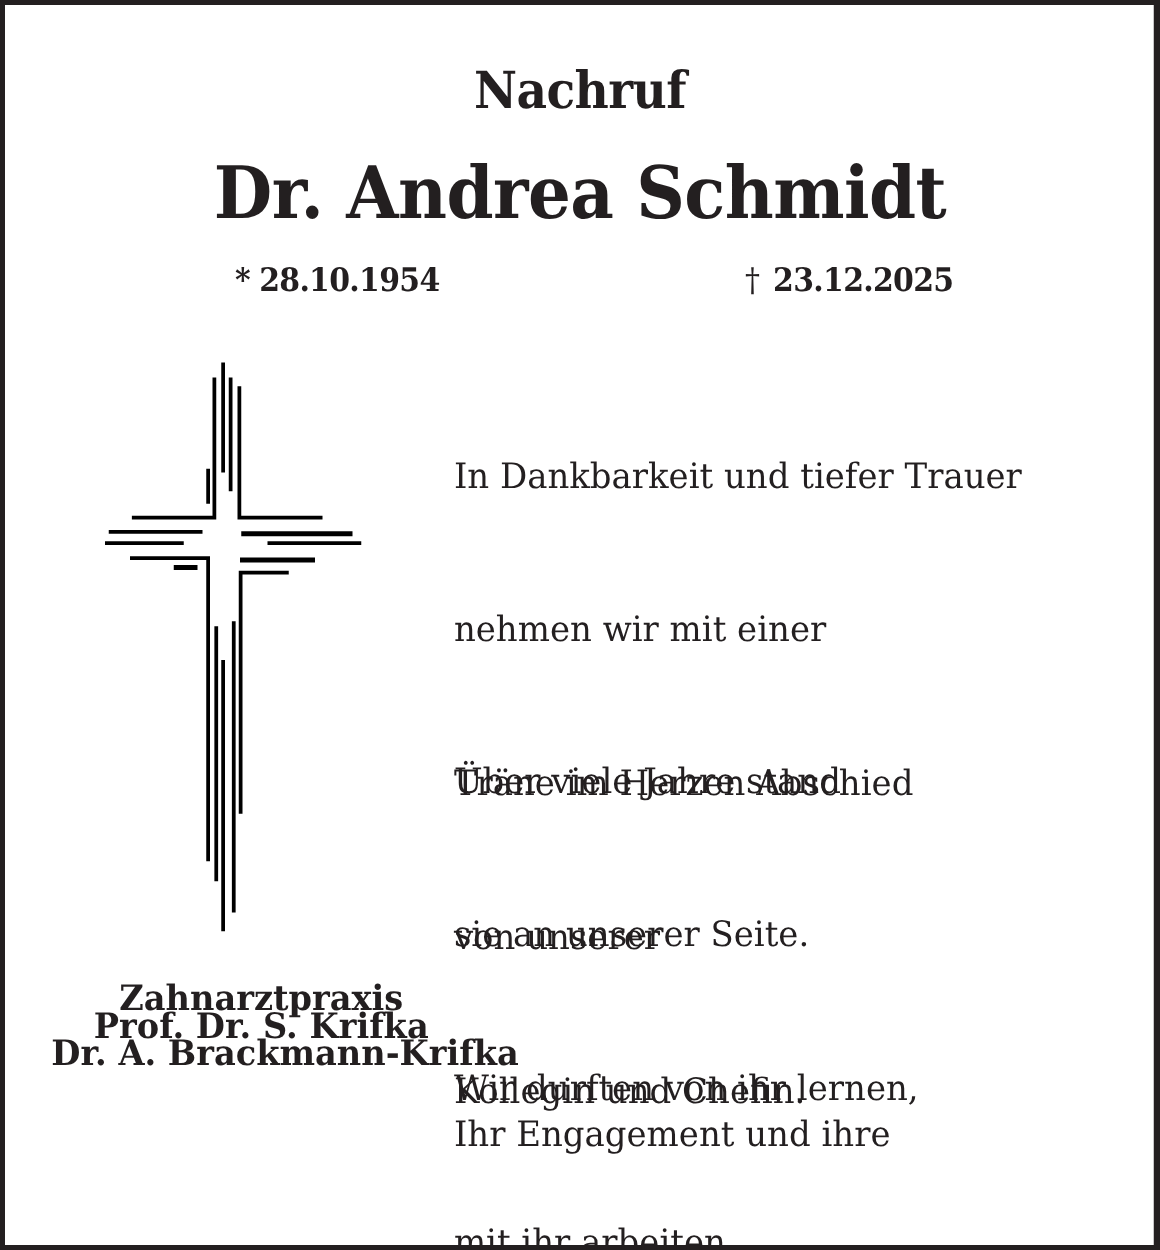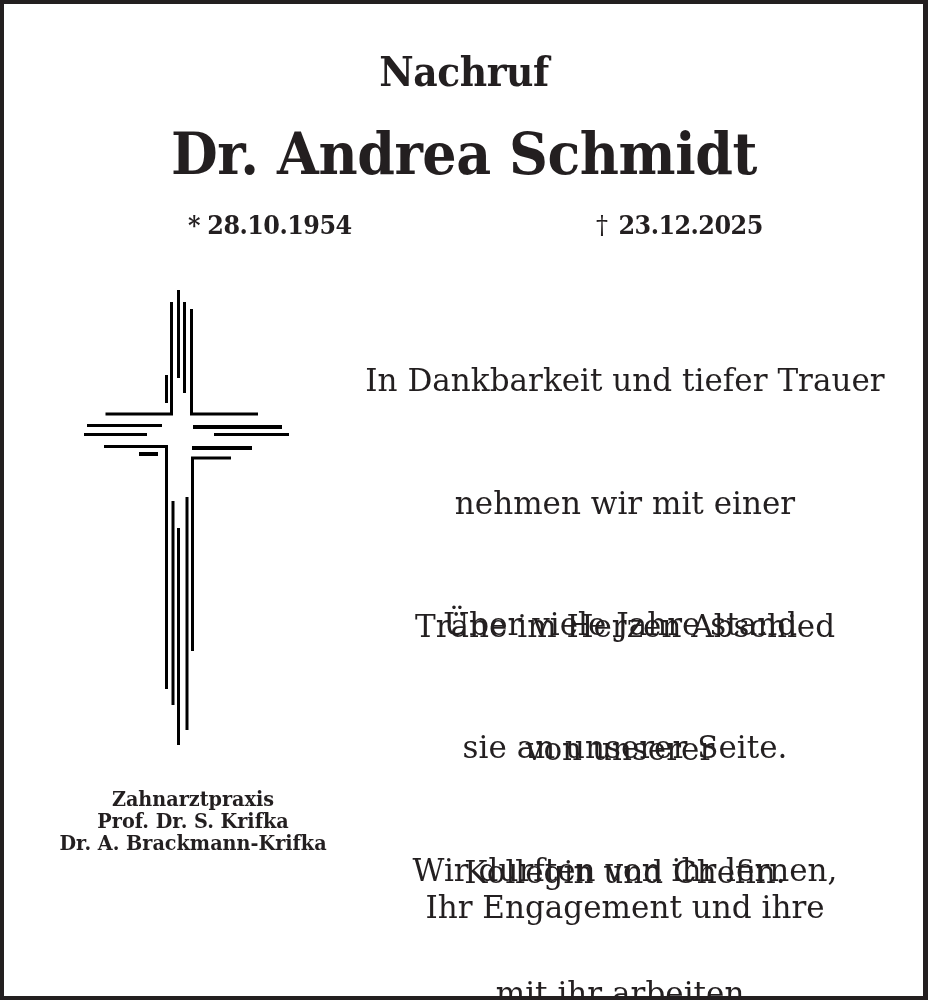--- a/index.html
+++ b/index.html
@@ -67,41 +67,40 @@
     position: absolute;
     left: 0; top: 0;
     width: 928px; height: 1000px;
     pointer-events: none;
   }
 
   .body-text {
     position: absolute;
     left: 355px;
     width: 540px;
-    text-align: center;
-    font-size: 32px;
+    font-size: 28px;
     line-height: 41px;
     white-space: pre;
   }
   .body-text .line {
     display: block;
     transform: scaleX(0.97);
   }
   .para1 { top: 278px; }
   .para2 { top: 522px; }
   .para3 { top: 805px; }
 
   .signature {
     position: absolute;
-    left: 18px;
+    left: 34px;
     width: 350px;
     top: 788px;
     text-align: center;
     font-weight: bold;
-    font-size: 20px;
+    font-size: 28px;
     line-height: 22px;
     white-space: nowrap;
   }
   .signature .line {
     display: block;
     transform: scaleX(0.96);
   }
 </style>
 </head>
 <body>

